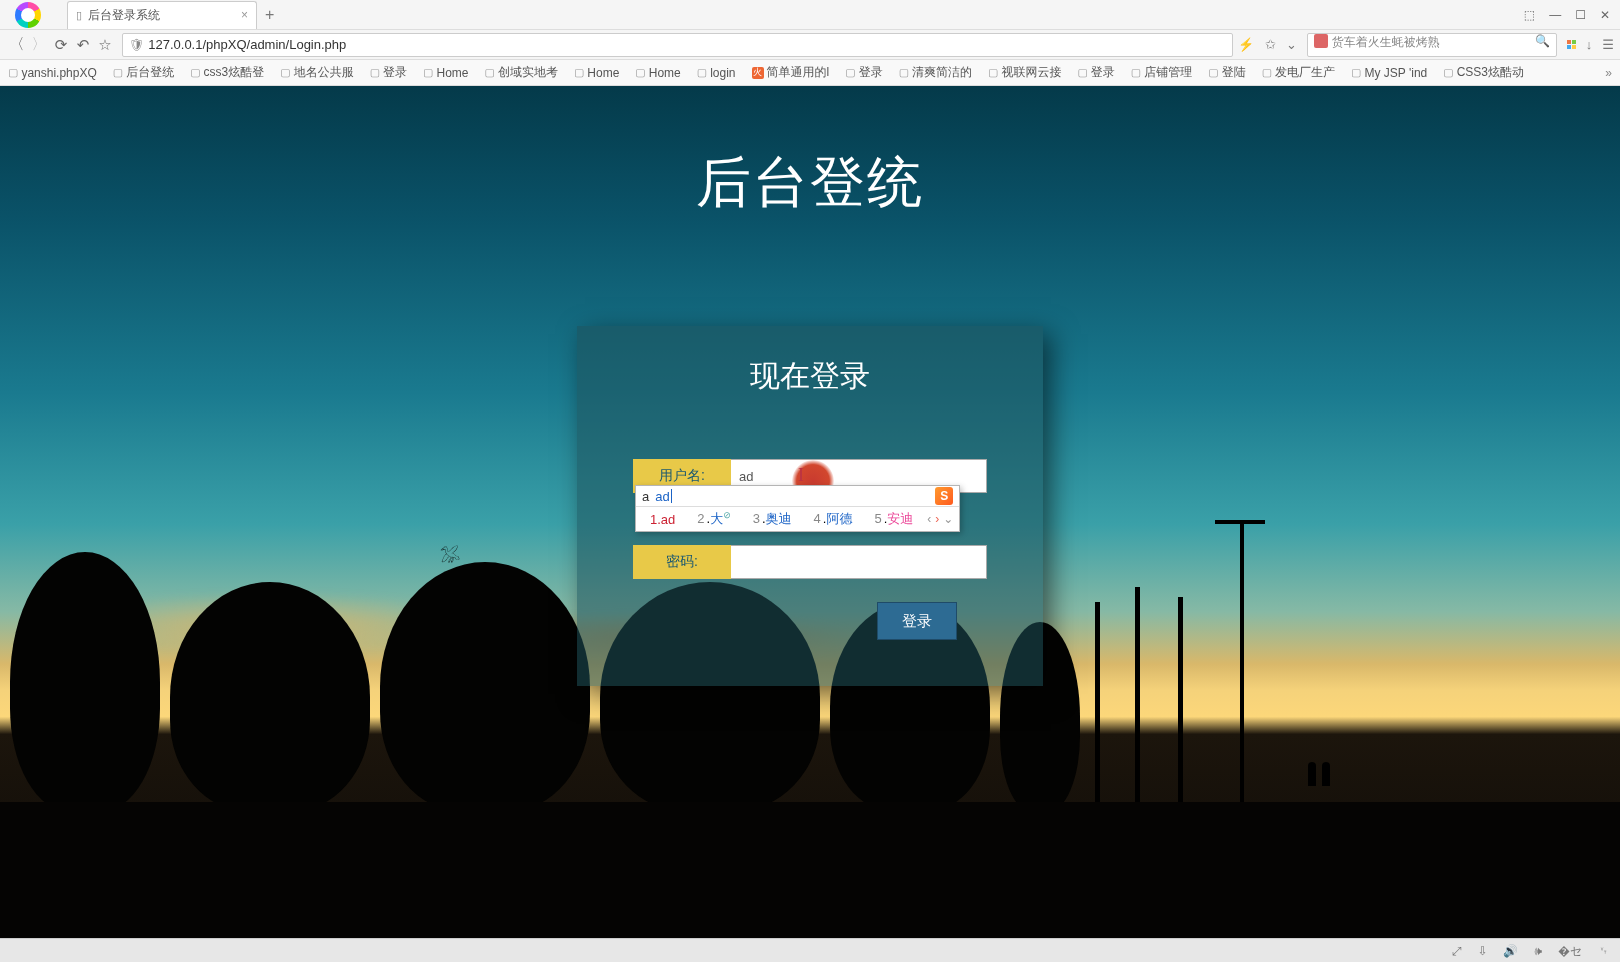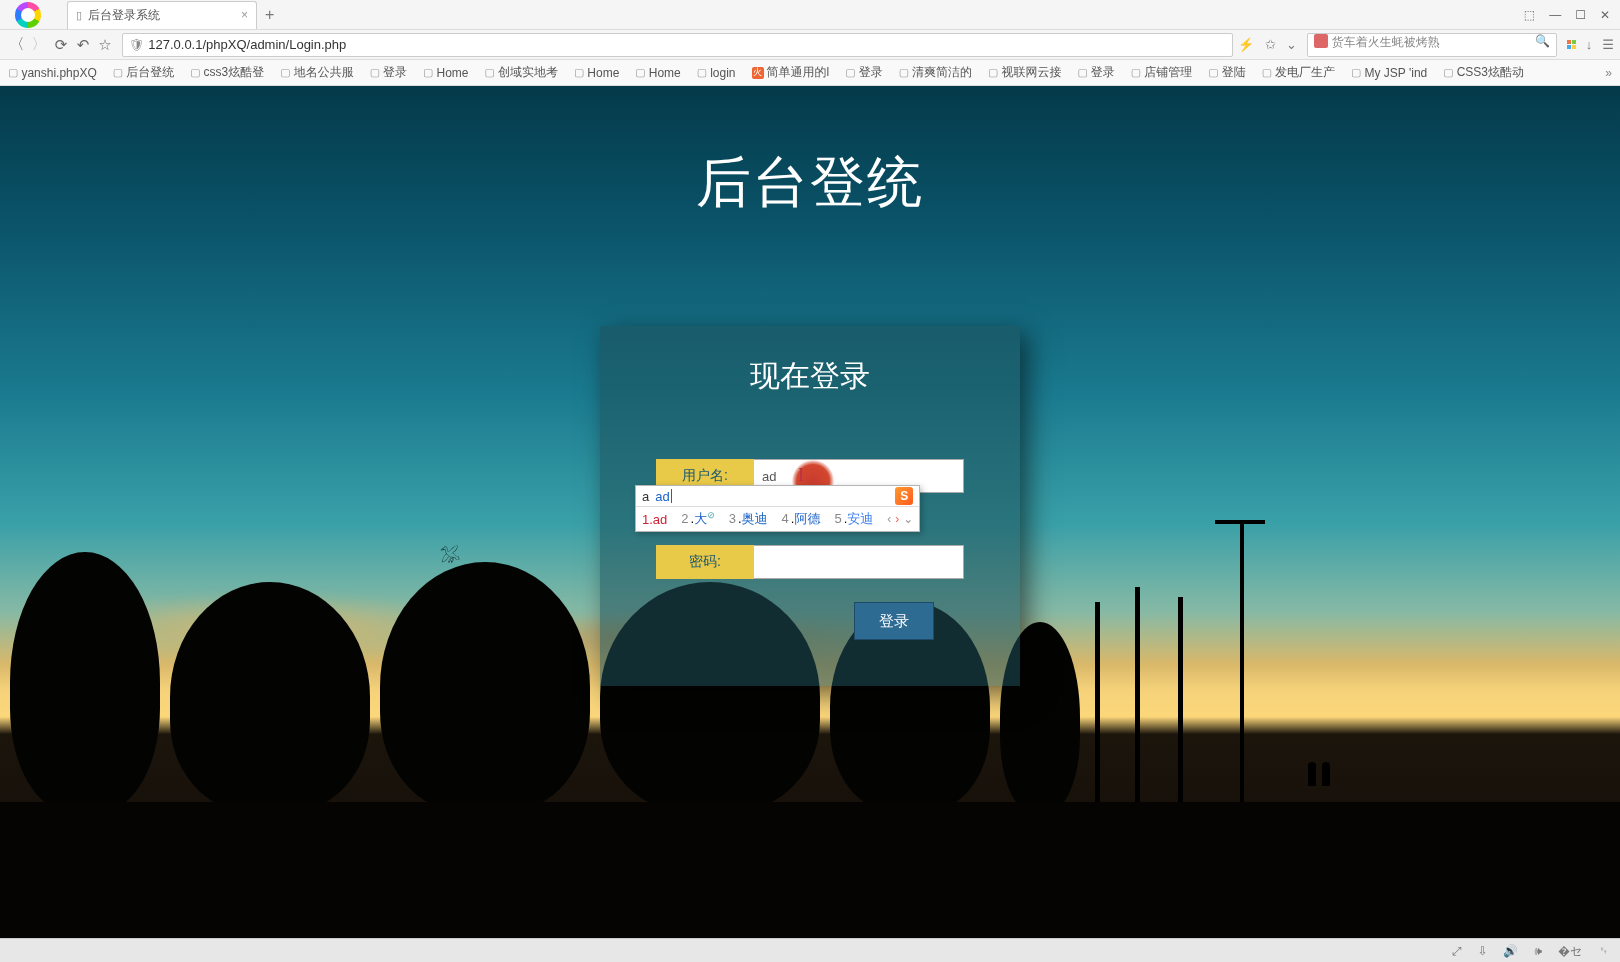--- a/index.html
+++ b/index.html
@@ -51,40 +51,40 @@
 .p1{left:1095px;height:200px;} .p2{left:1135px;height:215px;} .p3{left:1178px;height:205px;}
 .lamp { position:absolute; bottom:160px; width:4px; height:280px; background:#000; left:1240px;}
 .lamp::before{content:"";position:absolute;top:-2px;left:-25px;width:50px;height:4px;background:#000;}
 .ppl{position:absolute;left:1300px;bottom:160px;width:40px;height:40px;}
 .ppl::before,.ppl::after{content:"";position:absolute;width:8px;height:24px;background:#000;border-radius:4px 4px 0 0;top:0;}
 .ppl::before{left:8px;} .ppl::after{left:22px;}
 .ground { position:absolute; bottom:0; left:0; right:0; height:160px; background:#050403;}
 
 .page-title { position:absolute; top:60px; left:50%; transform:translateX(-50%); color:#fff; font-size:55px; letter-spacing:2px; }
 
-.login-card { position:absolute; top:240px; left:50%; transform:translateX(-50%); width:420px; height:360px; background:rgba(30,80,90,0.55); box-shadow:8px 8px 25px rgba(0,0,0,0.55); padding-top:30px; }
+.login-card { position:absolute; top:240px; left:50%; transform:translateX(-50%); width:466px; height:360px; background:rgba(30,80,90,0.55); box-shadow:8px 8px 25px rgba(0,0,0,0.55); padding-top:30px; }
 .login-card h2 { text-align:center; color:#fff; font-size:30px; font-weight:normal; }
 .field-row { display:flex; margin:0 56px; margin-top:62px; height:34px; }
 .field-row + .field-row { margin-top:52px; }
 .f-label { width:98px; background:#e8c948; color:#1a5870; font-size:14px; display:flex; align-items:center; justify-content:center; }
 .f-input { flex:1; background:#fff; border:1px solid #aaa; border-left:none; padding:0 8px; font-size:13px; color:#555; }
 .click-spot { position:absolute; top:374px; left:50%; margin-left:-18px; width:42px; height:42px; background:radial-gradient(circle,#c93b2f 0%,#d2472e 55%,rgba(210,70,46,0) 72%); border-radius:50%; pointer-events:none; z-index:5; }
 .text-cursor { position:absolute; top:379px; left:50%; margin-left:-12px; color:#b34; font-size:18px; z-index:6; font-family:serif; pointer-events:none; }
 
 .login-btn { position:absolute; bottom:46px; right:86px; width:80px; height:38px; background:#2d6b93; color:#fff; font-size:15px; display:flex; align-items:center; justify-content:center; border:1px solid #1f4b68; cursor:pointer; }
 
 
 .ime { position:absolute; top:399px; left:635px; background:#fff; border:1px solid #b5b5b5; box-shadow:2px 2px 6px rgba(0,0,0,0.25); font-size:13px; z-index:20; }
 .ime-top { display:flex; align-items:center; padding:1px 6px; border-bottom:1px solid #ddd; }
 .ime-top .a { color:#333; margin-right:6px; }
 .ime-top .comp { color:#1b63c6; }
 .ime-top .caret { border-right:1px solid #1b63c6; height:14px; margin-left:1px; }
 .ime-top .slogo { margin-left:auto; width:18px; height:18px; background:linear-gradient(135deg,#ff9a2e,#ff5a1f); border-radius:3px; color:#fff; font-size:12px; font-weight:bold; display:flex; align-items:center; justify-content:center; }
 .ime-cand { display:flex; align-items:center; padding:3px 6px; gap:14px; }
-.cand { white-space:nowrap; }
+.cand { white-space:nowrap;margin-left:8px; }
 .cand b { color:#c23; font-weight:normal; }
 .cand .num { color:#888; margin-right:2px; }
 .cand-first { color:#c23; }
 .ime-nav { margin-left:auto; display:flex; gap:4px; color:#999; font-size:12px; }
 .ime-nav .on { color:#e65; }
 
 
 .statusbar { position:absolute; bottom:0; left:0; right:0; height:24px; background:rgba(245,245,245,0.94); border-top:1px solid #ccc; display:flex; align-items:center; justify-content:flex-end; gap:16px; padding:0 12px; font-size:12px; color:#777; }
 .statusbar span { cursor:pointer; }
 </style>
@@ -265,21 +265,21 @@
       <span class="a">a</span>
       <span class="comp">ad</span>
       <span class="caret"></span>
       <span class="slogo">S</span>
     </div>
     <div class="ime-cand">
       <span class="cand cand-first"><b>1</b>.<span>ad</span></span>
       <span class="cand"><span class="num">2</span>.<span style="color:#1b63c6">大</span><sup style="color:#5aa;font-size:9px">⊘</sup></span>
       <span class="cand"><span class="num">3</span>.<span style="color:#1b63c6">奥迪</span></span>
       <span class="cand"><span class="num">4</span>.<span style="color:#1b63c6">阿德</span></span>
-      <span class="cand"><span class="num">5</span>.<span style="color:#3b82f6">安迪</span></span>
+      <span class="cand"><span class="num">5</span>.<span style="color:#ec4899">安迪</span></span>
       <span class="ime-nav">
         <span>‹</span>
         <span class="on">›</span>
         <span>⌄</span>
       </span>
     </div>
   </div>
 
   <div class="statusbar">
     <span>⤢</span>

